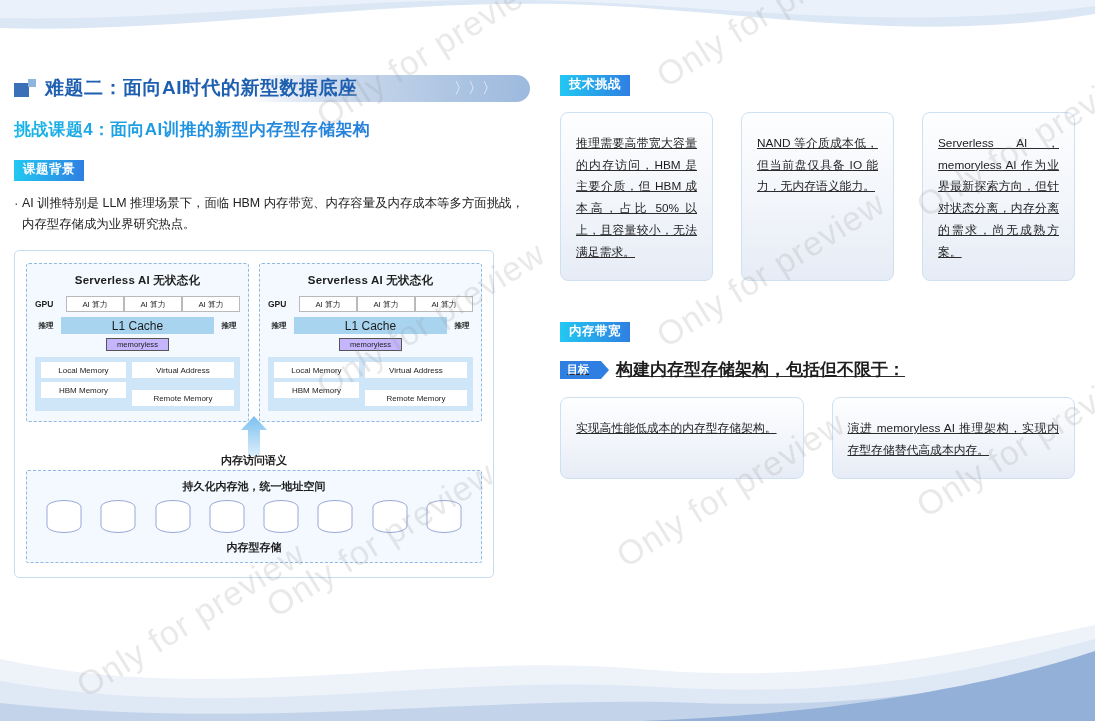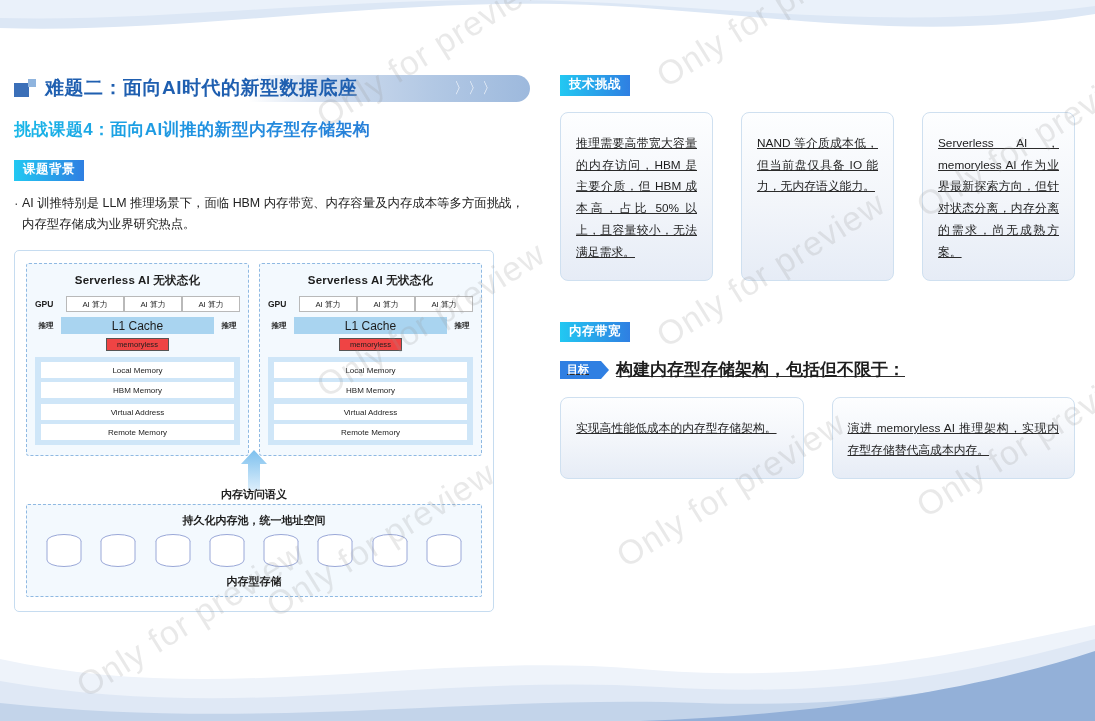--- a/index.html
+++ b/index.html
@@ -200,34 +200,34 @@
     height: 17px;
     background: #a9d4f0;
     font-size: 12px;
     display: flex; align-items: center; justify-content: center;
     color: #1d1d1d;
   }
   .memoryless-wrap {
     display: flex; justify-content: center; margin-top: 4px;
   }
   .memoryless {
-    background: #ef4444;
+    background: #c4b5fd;
     border: 1px solid #555;
     font-size: 7.6px;
     padding: 1px 10px;
     color: #1d1d1d;
   }
   .mem-block {
     margin-top: 6px;
     background: #cfe6f8;
     padding: 5px 6px;
-    display: flex; gap: 6px; flex-direction: column;
+    display: flex; gap: 6px;
   }
   .mem-left { flex: 0 0 44%; display: flex; flex-direction: column; gap: 4px; }
-  .mem-right { flex: 1 1 auto; display: flex; flex-direction: column; gap: 4px; }
+  .mem-right { flex: 1 1 auto; display: flex; flex-direction: column; gap: 12px; }
   .mem-cell {
     background: #ffffff;
     font-size: 8px;
     color: #1d1d1d;
     height: 16px;
     display: flex; align-items: center; justify-content: center;
     white-space: nowrap;
   }
 
   

